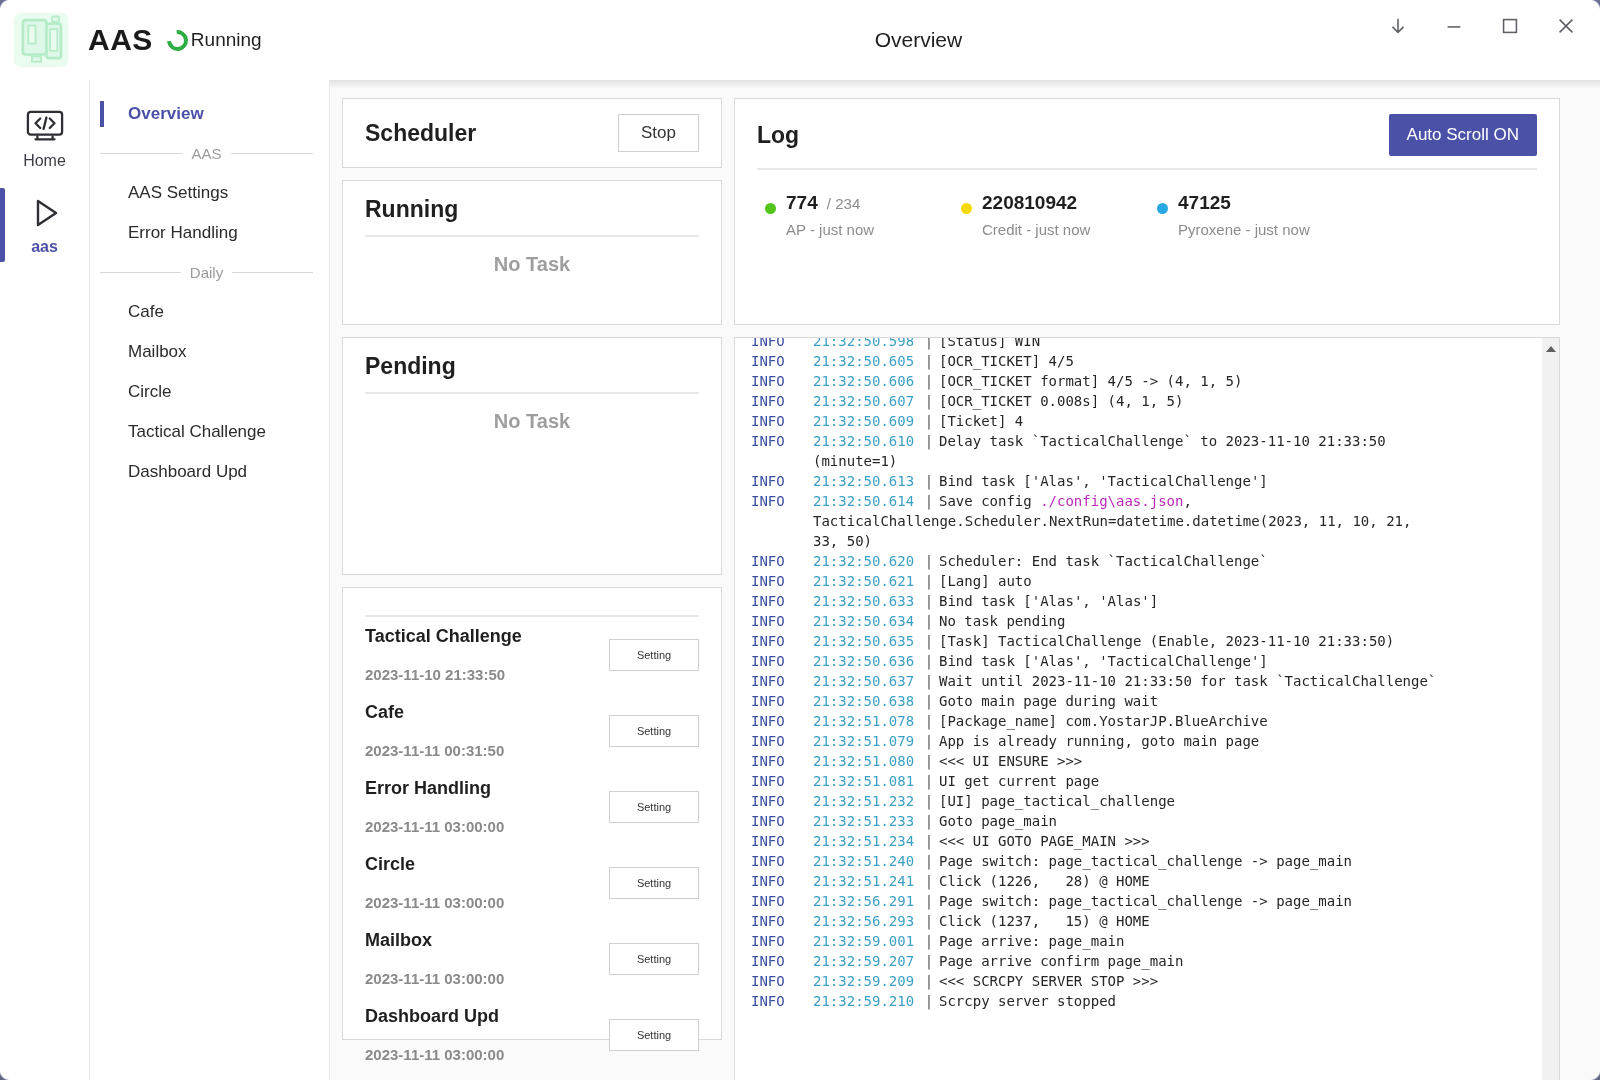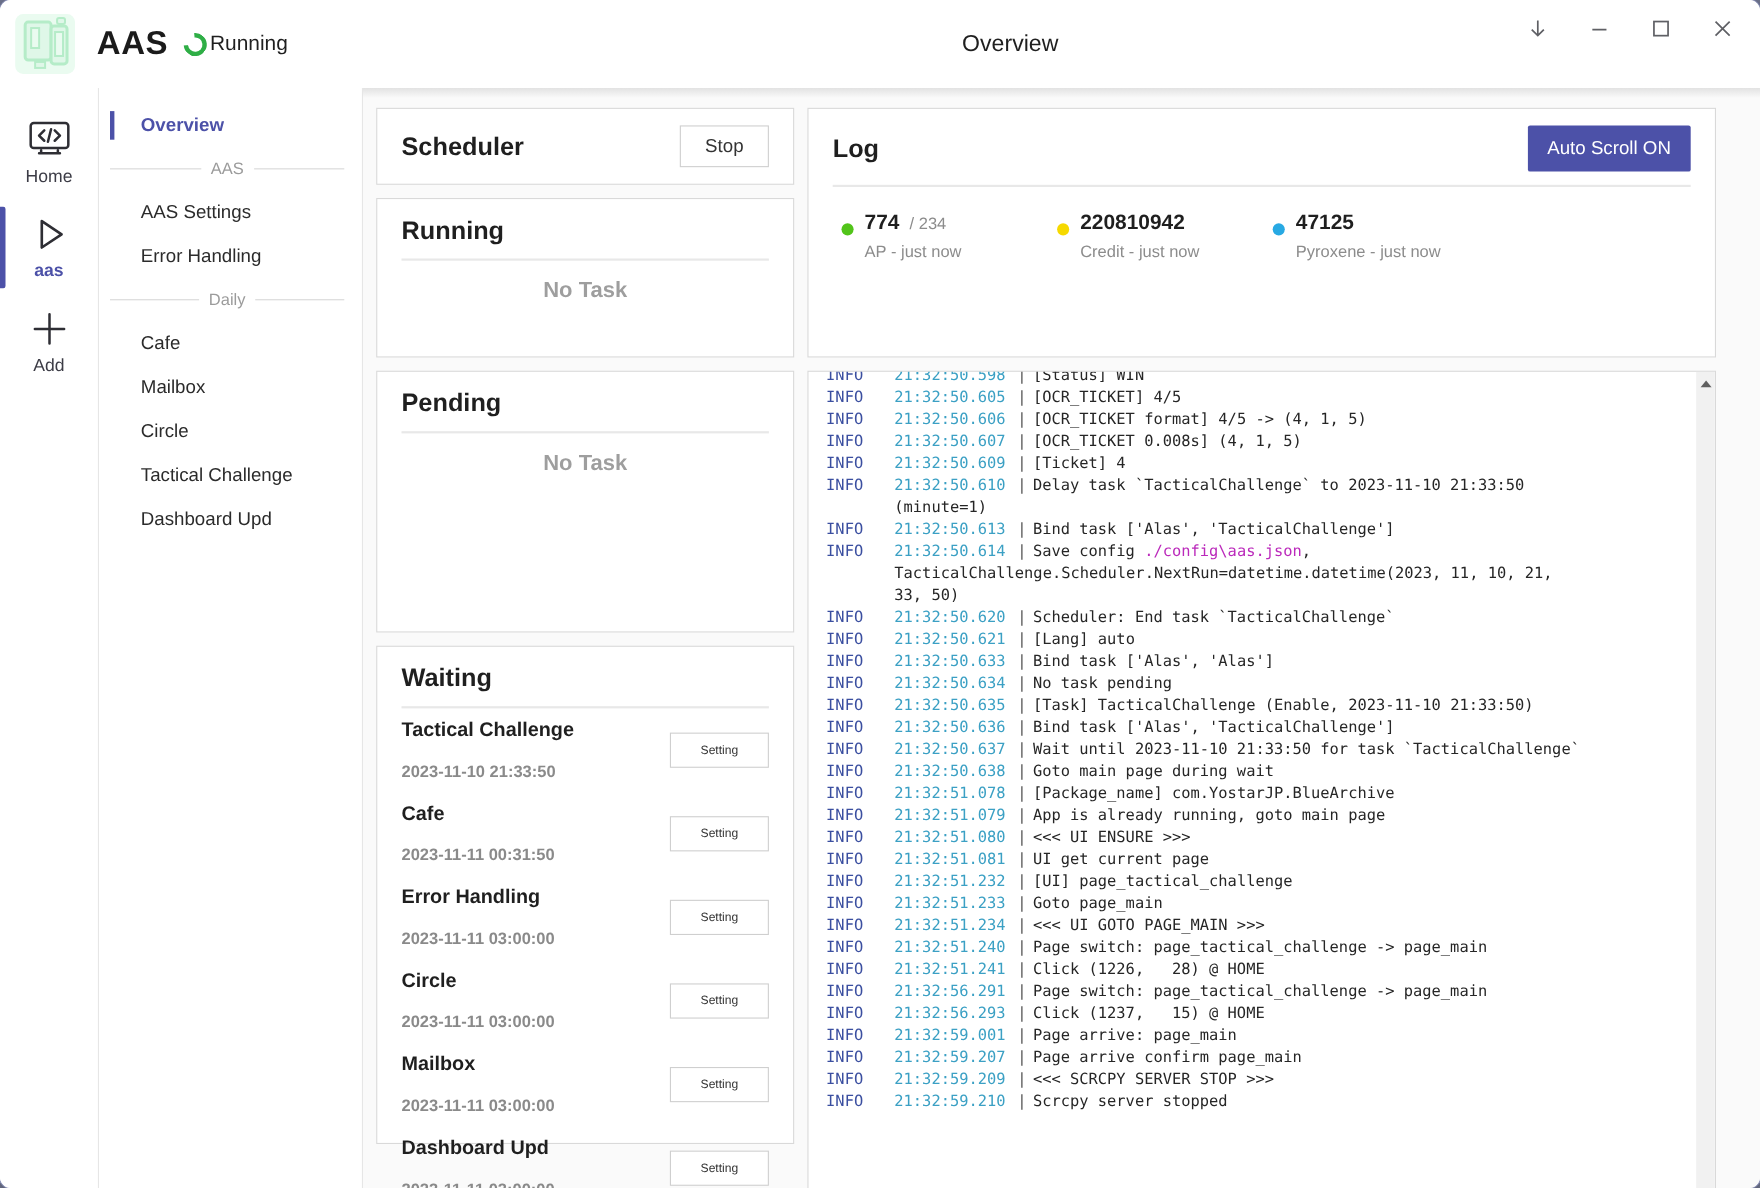--- a/index.html
+++ b/index.html
@@ -176,28 +176,20 @@
         </div>
         <div class="rail-item active">
           <div class="bar"></div>
           <div class="rail-icon">
             <svg width="40" height="40" viewBox="0 0 40 40">
               <path d="M13 8l18 12-18 12z" stroke-linejoin="round"></path>
             </svg>
           </div>
           <div class="rail-label">aas</div>
         </div>
-        <div class="rail-item">
-          <div class="rail-icon">
-            <svg width="38" height="38" viewBox="0 0 40 40">
-              <path d="M20 6v28M6 20h28" stroke-linecap="round"></path>
-            </svg>
-          </div>
-          <div class="rail-label">Add</div>
-        </div>
       </div>
 
     <div class="menu" id="menu">
         <div class="menu-link active"><div class="bar"></div><span>Overview</span></div>
         <div class="menu-divider">
           <div class="line l"></div>
           <span>AAS</span>
           <div class="line r"></div>
         </div>
         <div class="menu-link"><span>AAS Settings</span></div>
@@ -228,21 +220,20 @@
           <div class="empty-text">No Task</div>
         </div>
 
         <div class="card pending">
           <div class="card-title">Pending</div>
           <div class="card-hr"></div>
           <div class="empty-text">No Task</div>
         </div>
 
         <div class="card waiting">
-          <div class="card-title">Waiting</div>
           <div class="card-hr"></div>
           <div id="waiting-list">
               <div class="wait-row">
                 <div>
                   <div class="wait-name">Tactical Challenge</div>
                   <div class="wait-date">2023-11-10 21:33:50</div>
                 </div>
                 <button class="btn-setting">Setting</button>
               </div>
               <div class="wait-row">

